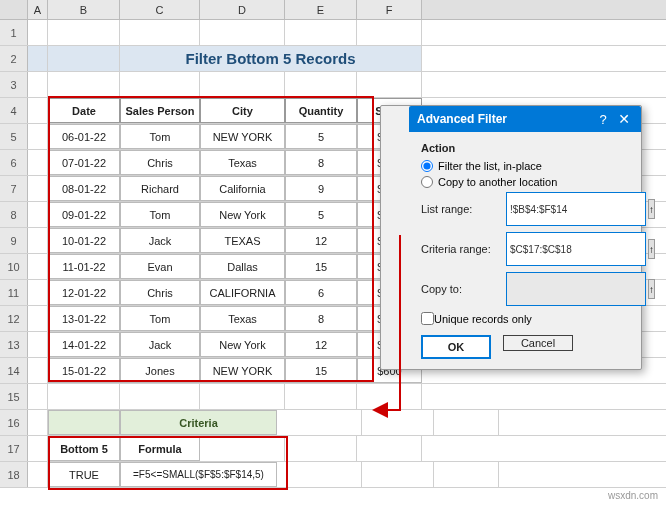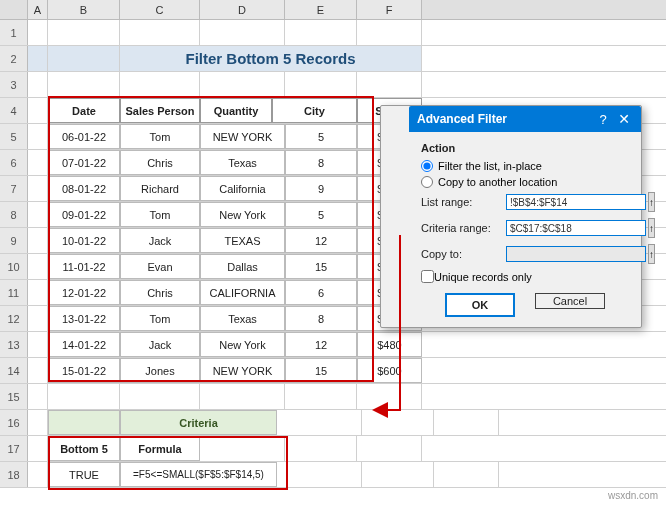--- a/index.html
+++ b/index.html
@@ -216,21 +216,21 @@
       font-size: 11px;
     }
     .dialog-field-label {
       width: 85px;
       min-width: 85px;
       font-size: 11px;
       color: #222;
     }
     .dialog-field-input {
       flex: 1;
-      height: 16px;
+      height: 34px;
       border: 1px solid #0078d7;
       background: #fff;
       font-size: 10px;
       padding: 0 3px;
       color: #333;
     }
     .dialog-field-btn {
       width: 20px; height: 20px;
       background: #e0e0e0;
       border: 1px solid #999;
@@ -241,22 +241,21 @@
     }
     .dialog-checkbox-row {
       display: flex;
       align-items: center;
       font-size: 11px;
       margin-top: 4px;
       margin-bottom: 10px;
     }
     .dialog-footer {
       display: flex;
-      justify-content: center;
-      gap: 20px;
+      gap: 12px;
       margin-top: 6px;
     }
     .dialog-ok-btn {
       width: 70px; height: 24px;
       background: #fff;
       border: 2px solid #0078d7;
       font-size: 11px;
       cursor: pointer;
       color: #222;
       font-weight: bold;
@@ -328,22 +327,22 @@
       <div class="cell col-d empty-bg"></div>
       <div class="cell col-e empty-bg"></div>
       <div class="cell col-f empty-bg"></div>
     </div>
 
     <div class="row">
       <div class="row-num">4</div>
       <div class="cell col-a empty-bg"></div>
       <div class="cell col-b header-cell">Date</div>
       <div class="cell col-c header-cell">Sales Person</div>
+      <div class="cell col-d header-cell">City</div>
       <div class="cell col-e header-cell">Quantity</div>
-      <div class="cell col-d header-cell">City</div>
       <div class="cell col-f header-cell">Sales</div>
     </div>
 
     <div class="row">
       <div class="row-num">5</div>
       <div class="cell col-a empty-bg"></div>
       <div class="cell col-b data-cell">06-01-22</div>
       <div class="cell col-c data-cell">Tom</div>
       <div class="cell col-d data-cell">NEW YORK</div>
       <div class="cell col-e data-cell">5</div>

